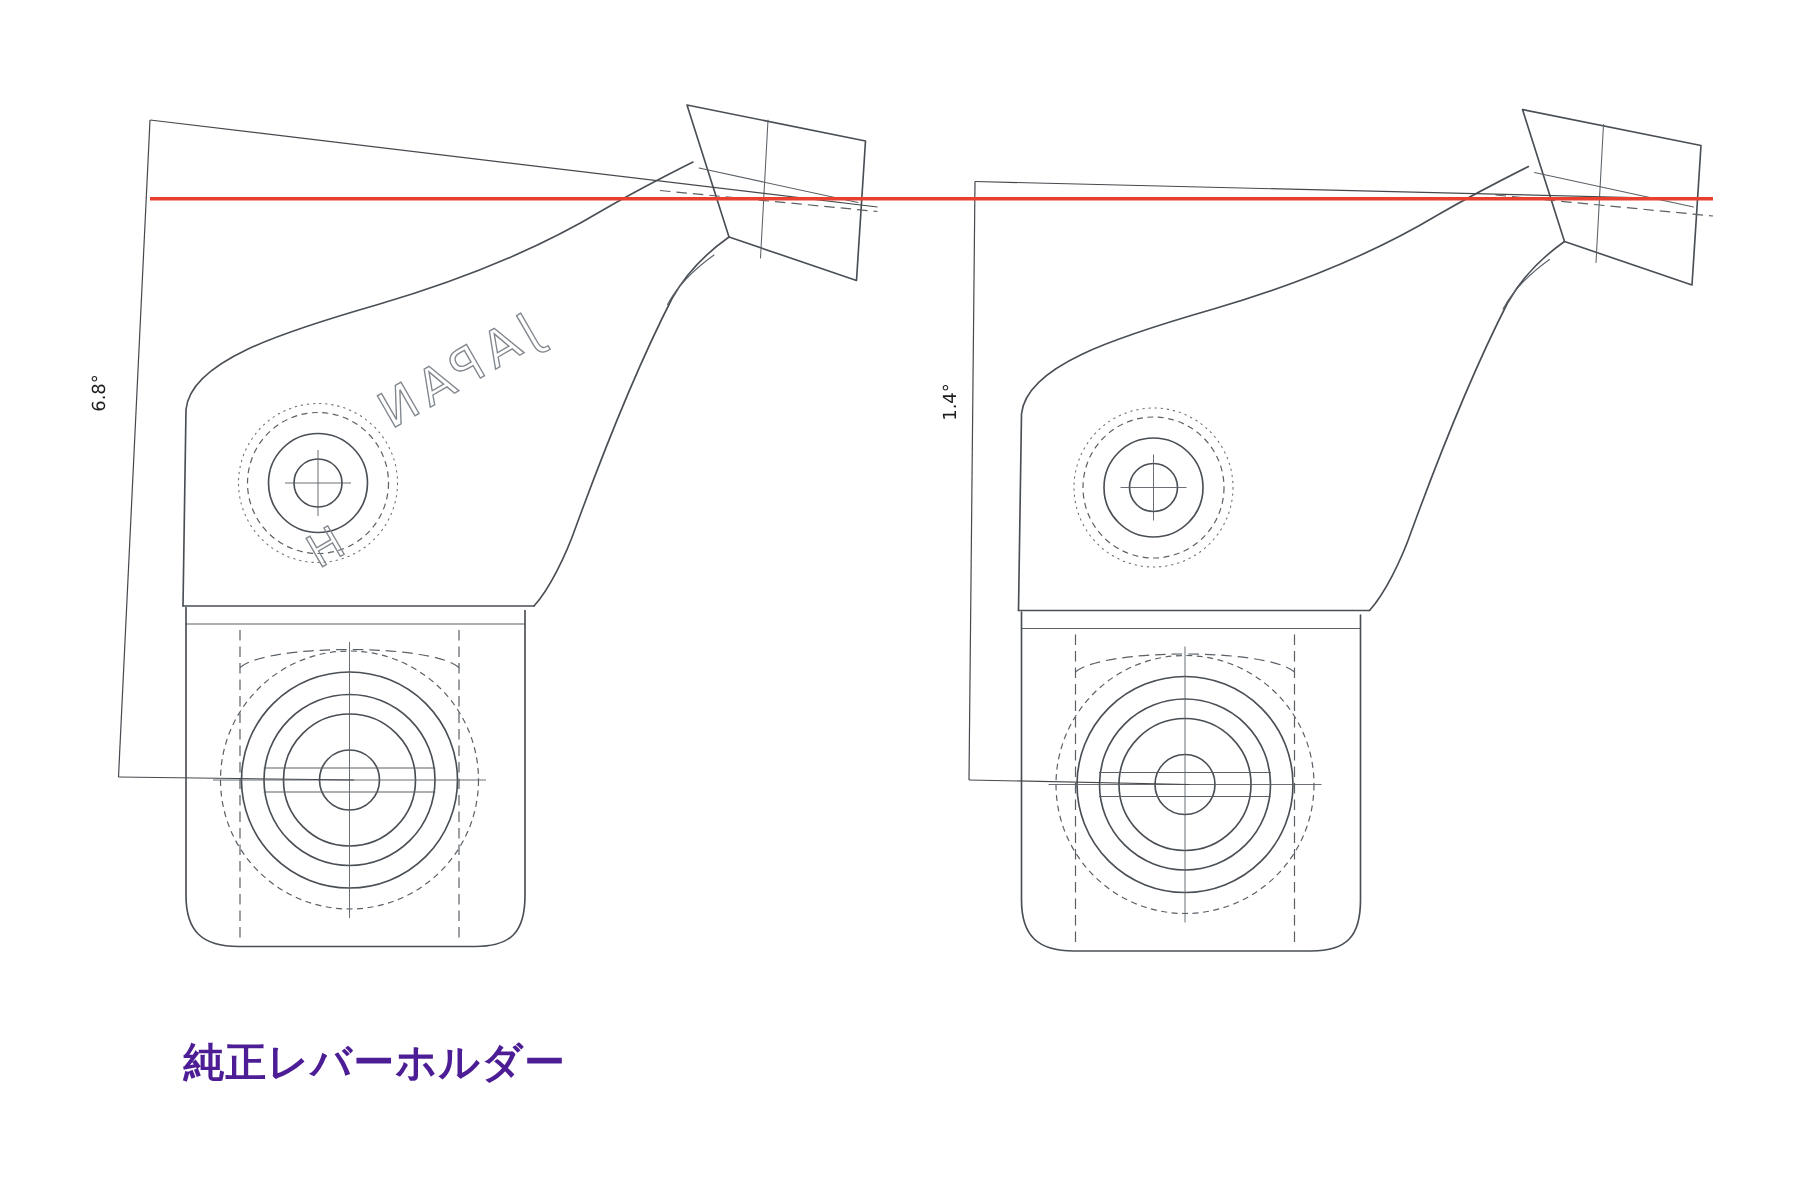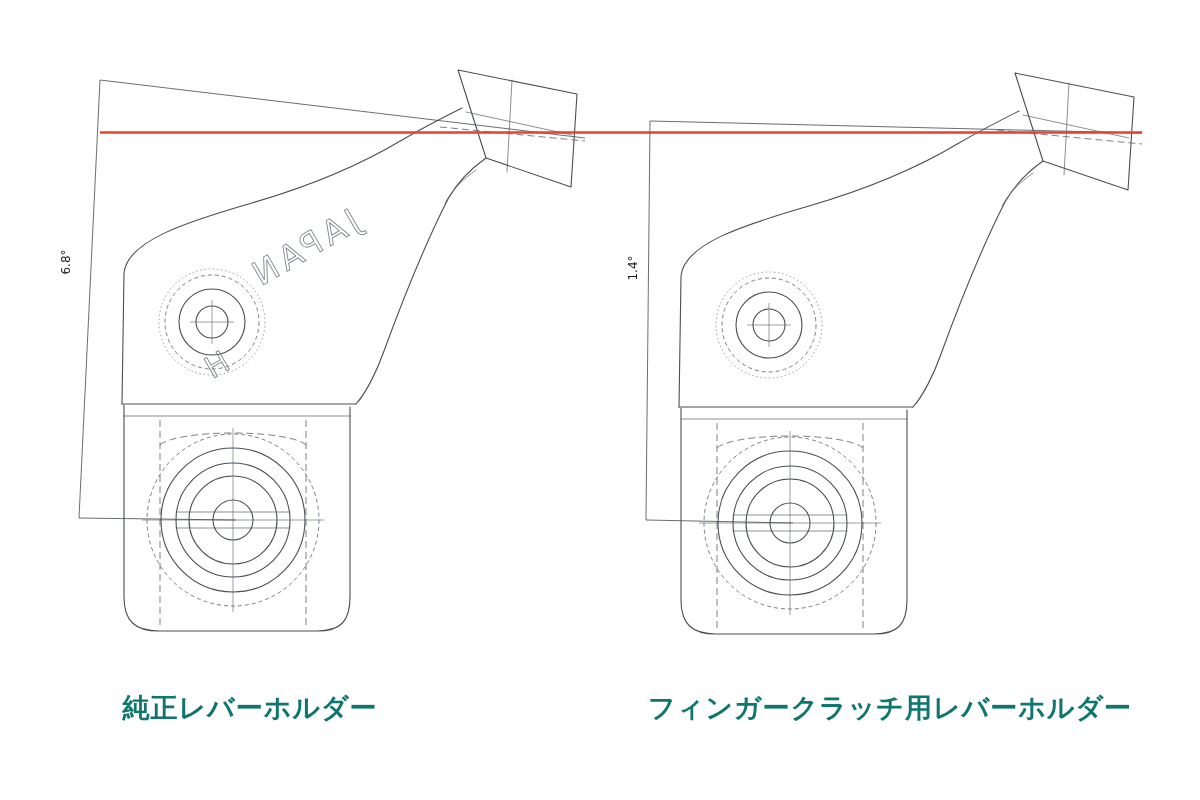--- a/index.html
+++ b/index.html
@@ -16,21 +16,21 @@
   .dashfine{fill:none;stroke:#5a6066;stroke-width:0.8;stroke-dasharray:4 3;}
   .dotted{fill:none;stroke:#6a7076;stroke-width:0.7;stroke-dasharray:1.5 2.6;}
   .dim{fill:none;stroke:#45494e;stroke-width:0.8;}
   .refline{fill:none;stroke-width:2.3;}
   .angle-label{font:12px "DejaVu Sans",sans-serif;fill:#1c1c1c;}
   .engrave{font:33px "DejaVu Sans",sans-serif;letter-spacing:5px;fill:none;stroke:#81878e;stroke-width:0.9;}
   .engrave-small{font:30px "DejaVu Sans",sans-serif;fill:none;stroke:#81878e;stroke-width:0.9;}
   .caption{
     position:absolute;top:690px;transform:translateX(-50%);
     font-family:"Liberation Serif","DejaVu Serif",serif;
-    font-weight:bold;font-size:27px;color:#0f766e;white-space:nowrap;letter-spacing:1px;
+    font-weight:bold;font-size:27px;color:#4c1d95;white-space:nowrap;letter-spacing:1px;
   }
   .caption-left{left:250px;}
   .caption-right{left:890px;}
 </style>
 </head>
 <body>
 
 <div class="canvas">
 
   <svg width="1200" height="800" viewBox="0 0 1200 800">
@@ -93,14 +93,13 @@
         <path class="dim" d="M650,121 L646,520"></path>
         <path class="dim" d="M646,520 L793,523"></path>
         <text class="angle-label" x="637" y="268" text-anchor="middle" transform="rotate(-90 637 268)">1.4°</text>
       </g>
     </g>
 
     <line class="refline" x1="100" y1="132.5" x2="1142" y2="132.5" stroke="#e8402e"></line>
   </svg>
 
   <div class="caption caption-left">純正レバーホルダー</div>
-  <div class="caption caption-right">フィンガークラッチ用レバーホルダー</div>
 </div>
 
 </body></html>

